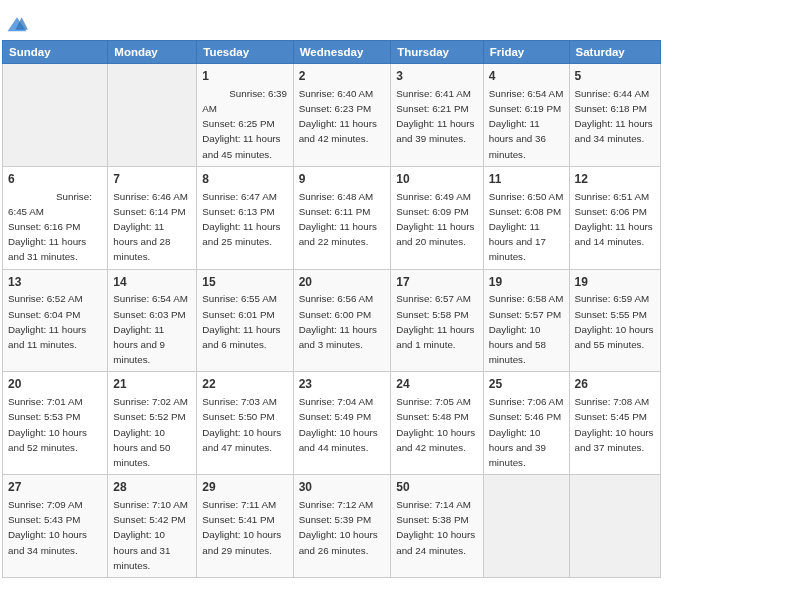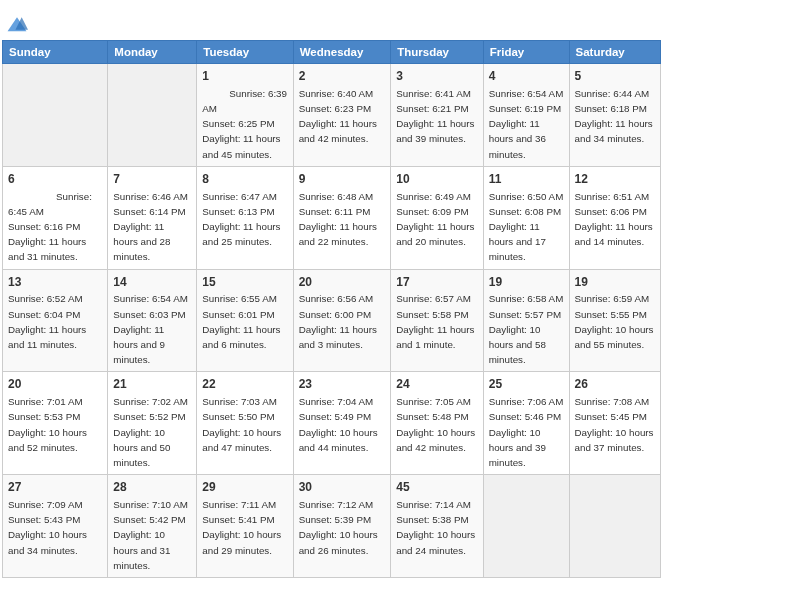--- a/index.html
+++ b/index.html
@@ -233,21 +233,21 @@
 Daylight: 10 hours and 34 minutes.</span></td>
           <td><span class="day-number">28</span><span class="day-detail" style="white-space: pre-line;">Sunrise: 7:10 AM
 Sunset: 5:42 PM
 Daylight: 10 hours and 31 minutes.</span></td>
           <td><span class="day-number">29</span><span class="day-detail" style="white-space: pre-line;">Sunrise: 7:11 AM
 Sunset: 5:41 PM
 Daylight: 10 hours and 29 minutes.</span></td>
           <td><span class="day-number">30</span><span class="day-detail" style="white-space: pre-line;">Sunrise: 7:12 AM
 Sunset: 5:39 PM
 Daylight: 10 hours and 26 minutes.</span></td>
-          <td><span class="day-number">45</span><span class="day-detail" style="white-space: pre-line; margin-top: 20px;">Sunrise: 7:14 AM
+          <td><span class="day-number">50</span><span class="day-detail" style="white-space: pre-line; margin-top: 20px;">Sunrise: 7:14 AM
 Sunset: 5:38 PM
 Daylight: 10 hours and 24 minutes.</span></td>
           <td class="empty-cell"></td>
           <td class="empty-cell"></td>
         </tr>
       </tbody>
   </table>
 </div>
 
 </body></html>

